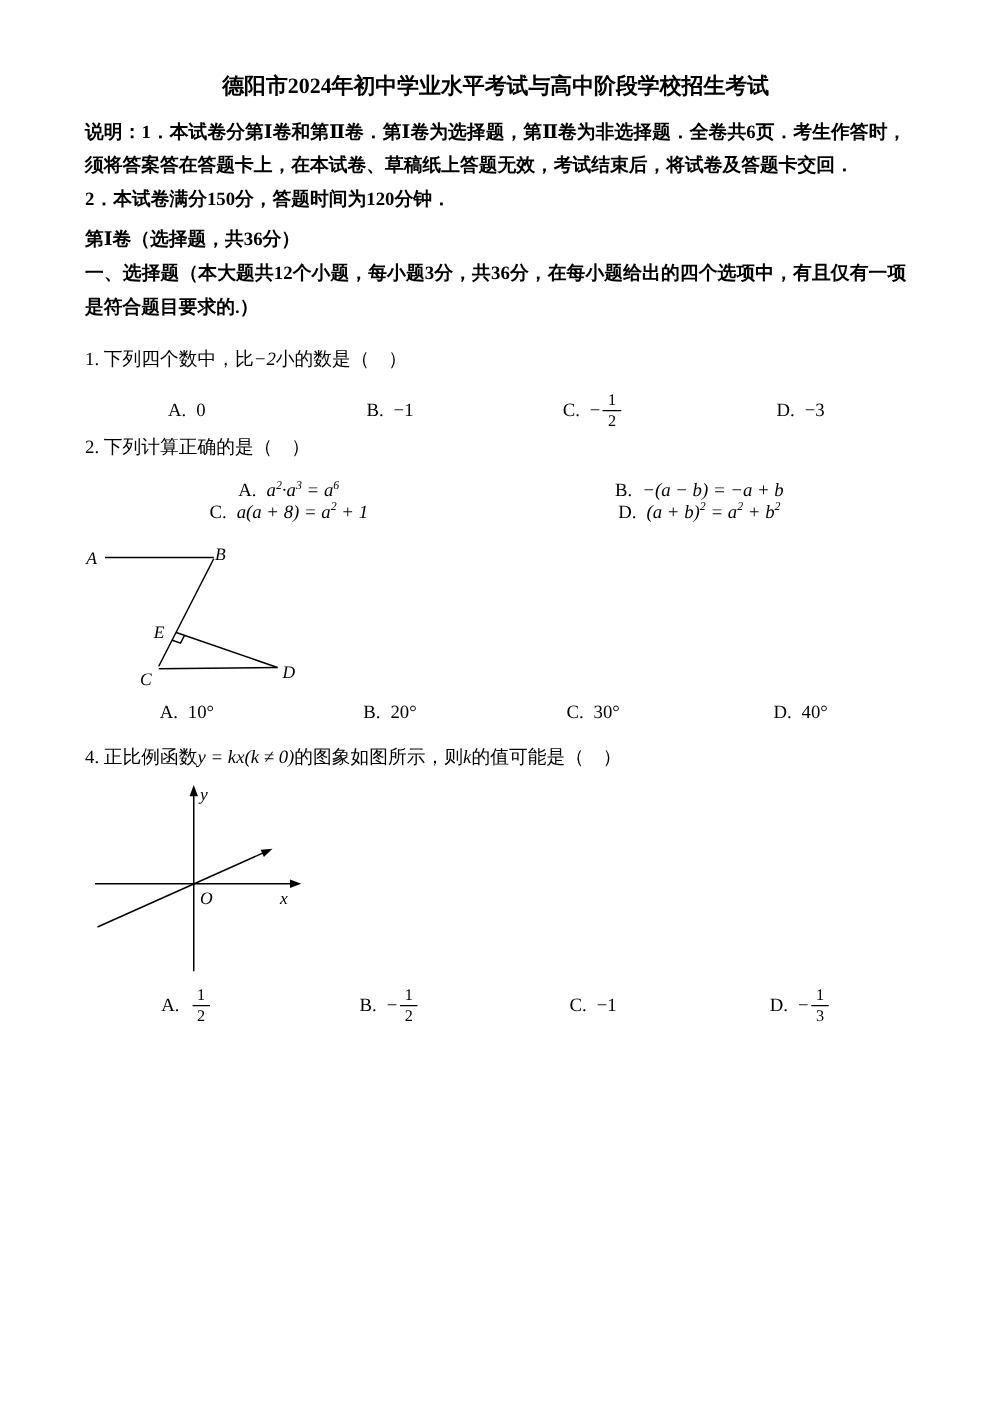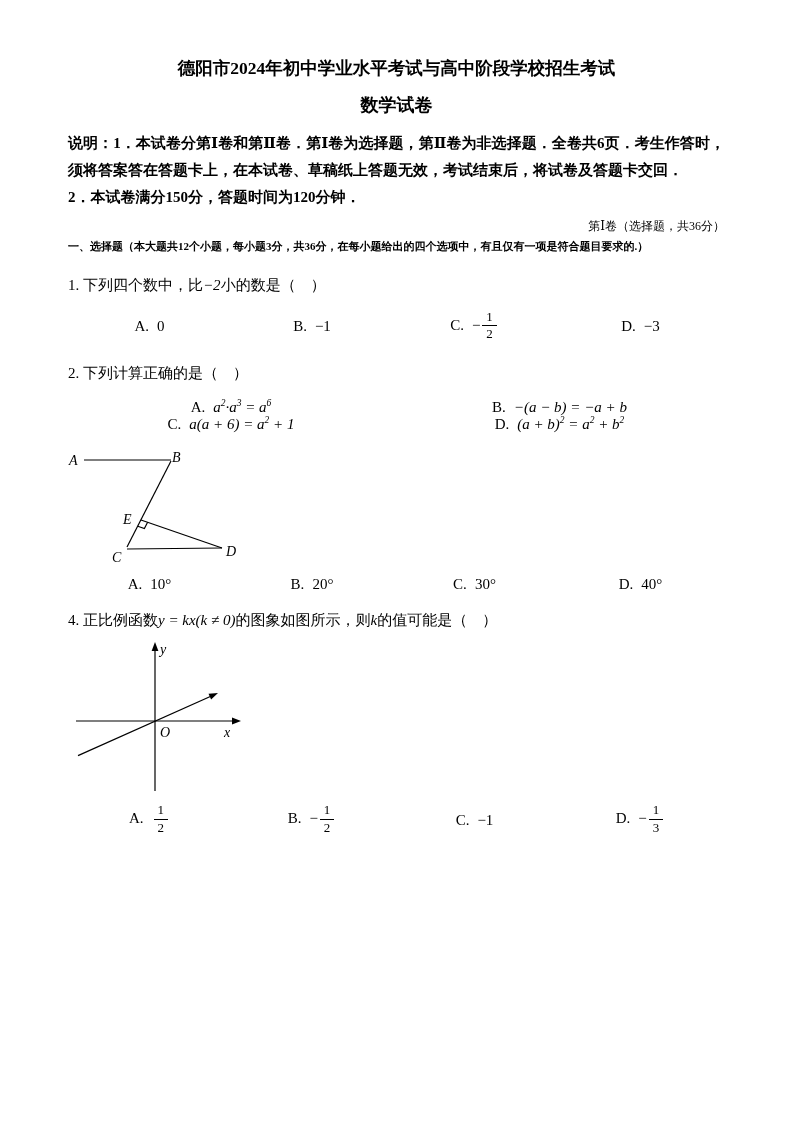--- a/index.html
+++ b/index.html
@@ -9,27 +9,27 @@
     font-family:"Liberation Serif","DejaVu Serif",serif;
     color:#000;
   }
   .page { width:793px; height:1122px; padding:58px 68px 0 68px; overflow:hidden; }
 
   .title { font-size:17.5px; font-weight:700; text-align:center; line-height:1.25; }
   .subtitle { font-size:18px; font-weight:700; text-align:center; margin-top:13px; }
 
   .note { font-size:15px; font-weight:700; line-height:1.8; text-align:justify; }
   .note1 { margin-top:13px; }
-  .section-heading { font-size:12px; font-weight:400; text-align:right; line-height:1.8; margin-top:5px; }
-  .part-heading { font-size:11px; font-weight:700; line-height:1.8; text-align:justify; }
+  .section-heading { font-size:15px; font-weight:700; text-align:left; line-height:1.8; margin-top:5px; }
+  .part-heading { font-size:15px; font-weight:700; line-height:1.8; text-align:justify; }
 
   .question { font-size:15px; }
   .stem { line-height:1.65; }
   #q1 { margin-top:16px; }
-  #q2 { margin-top:17px; }
+  #q2 { }
   #q3 { margin-top:19px; }
   #q4 { margin-top:15px; }
 
   .options { display:grid; align-items:center;text-align:center; }
   .cols4 { grid-template-columns:163px 162px 163px 1fr; }
   .cols2 { grid-template-columns:326px 1fr; }
   #q1 .options { margin-top:12px; }
   #q2 .options { margin-top:14px; }
   #q3 .options { margin-top:10px; }
   #q4 .options { margin-top:2px; min-height:38px; }
@@ -53,21 +53,20 @@
   svg line, svg polyline { stroke:#000; stroke-width:1.2; fill:none; }
   svg polygon { fill:#000; stroke:none; }
   svg text { font-size:14px; font-style:italic; font-family:"Liberation Serif","DejaVu Serif",serif; fill:#000; }
 </style>
 </head>
 <body>
 
 <div class="page">
 
   <div class="title">德阳市2024年初中学业水平考试与高中阶段学校招生考试</div>
-  <div class="subtitle">数学试卷</div>
 
   <p class="note note1">说明：1．本试卷分第Ⅰ卷和第Ⅱ卷．第Ⅰ卷为选择题，第Ⅱ卷为非选择题．全卷共6页．考生作答时，须将答案答在答题卡上，在本试卷、草稿纸上答题无效，考试结束后，将试卷及答题卡交回．</p>
   <p class="note">2．本试卷满分150分，答题时间为120分钟．</p>
 
   <div class="section-heading">第Ⅰ卷（选择题，共36分）</div>
   <p class="part-heading">一、选择题（本大题共12个小题，每小题3分，共36分，在每小题给出的四个选项中，有且仅有一项是符合题目要求的.）</p>
 
   <div class="question" id="q1">
     <p class="stem"><span>1. 下列四个数中，比</span><span class="math">−2</span><span>小的数是（　）</span></p>
     <div class="options cols4">
@@ -79,21 +78,21 @@
           </span></span>
       <span class="option"><span class="opt-label">D.</span><span class="val">−3</span></span>
     </div>
   </div>
 
   <div class="question" id="q2">
     <p class="stem">2. 下列计算正确的是（　）</p>
     <div class="options cols2">
       <span class="option"><span class="opt-label">A.</span><span class="math"><span>a</span><sup>2</sup><span>·a</span><sup>3</sup><span> = a</span><sup>6</sup></span></span>
       <span class="option"><span class="opt-label">B.</span><span class="math"><span>−(a − b) = −a + b</span></span></span>
-      <span class="option"><span class="opt-label">C.</span><span class="math"><span>a(a + 6) = a</span><sup>2</sup><span> + 1</span></span></span>
+      <span class="option"><span class="opt-label">C.</span><span class="math"><span>a(a + 8) = a</span><sup>2</sup><span> + 1</span></span></span>
       <span class="option"><span class="opt-label">D.</span><span class="math"><span>(a + b)</span><sup>2</sup><span> = a</span><sup>2</sup><span> + b</span><sup>2</sup></span></span>
     </div>
   </div>
 
   <div class="question" id="q3">
 
     <svg class="figure" width="180" height="114" viewBox="0 0 180 114">
       <text x="1" y="13">A</text>
       <line x1="16" y1="8" x2="103" y2="8"></line>
       <text x="104" y="10">B</text>

